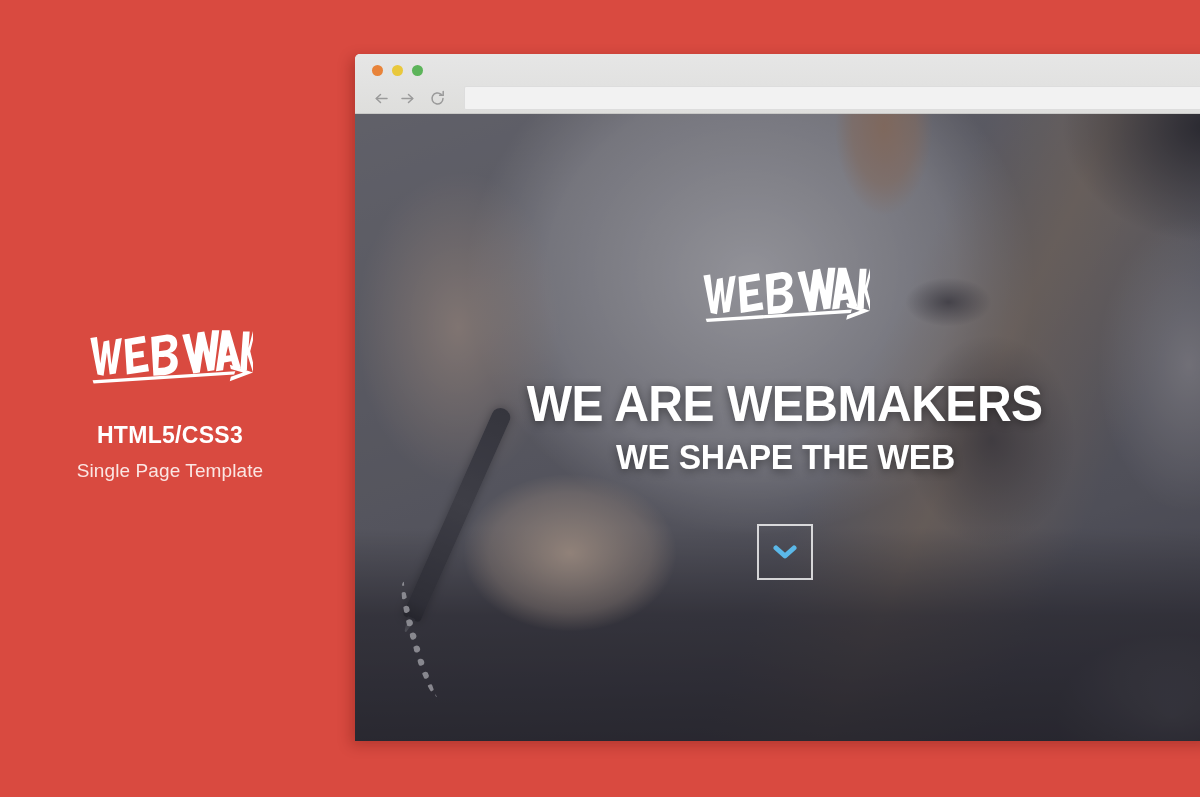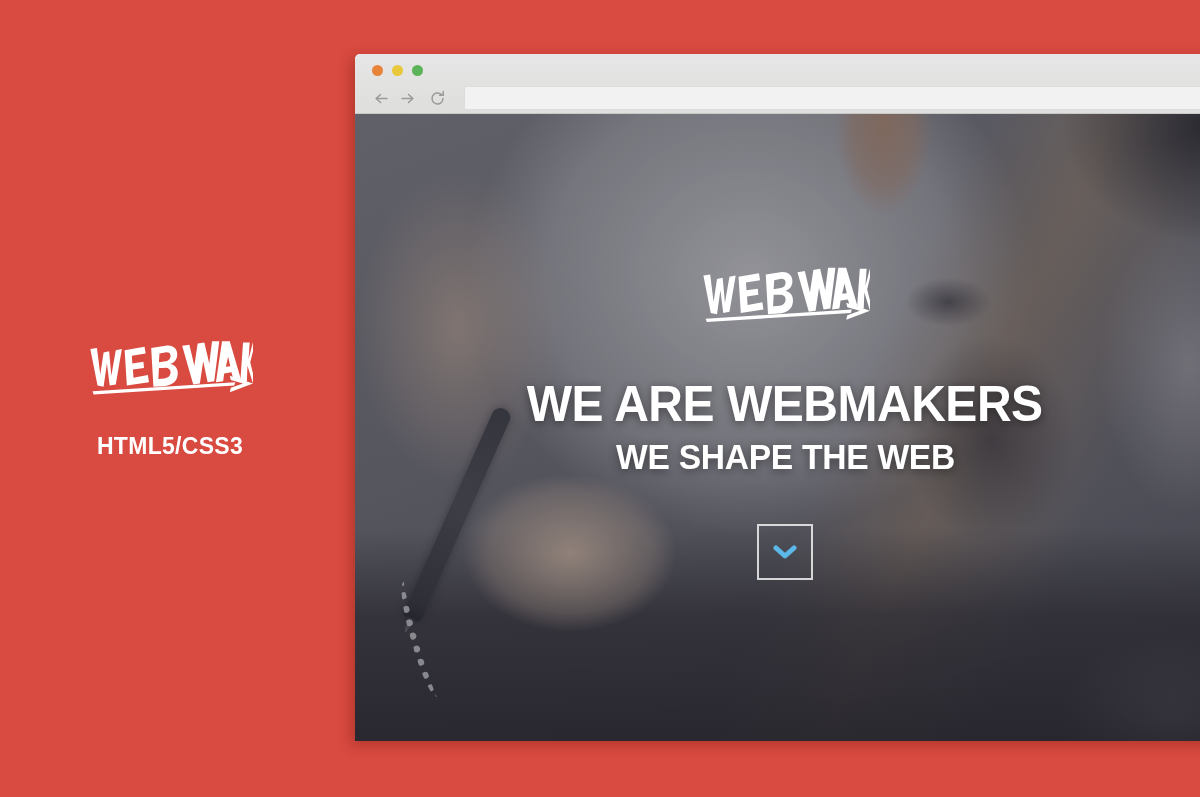--- a/index.html
+++ b/index.html
@@ -287,20 +287,21 @@
 
       <path d="M282 2 L294 2 L292 32 L300 1 L300 18 L295 38 L300 58 L300 76 L290 44 L289 72 L277 73 Z"></path>
 
       <path d="M10 90 L268 74 L266 80 L12 96 Z"></path>
       <path d="M258 62 L300 76 L258 92 L260 84 L282 76 L260 70 Z"></path>
     </g>
   </svg>
 
   <div class="promo-title">HTML5/CSS3</div>
 
+  <div class="promo-subtitle">Single Page Template</div>
 </div>
 
 <div class="browser-window">
 
   <div class="browser-chrome">
 
     <div class="traffic-lights">
       <span class="light close"></span>
       <span class="light min"></span>
       <span class="light zoom"></span>

